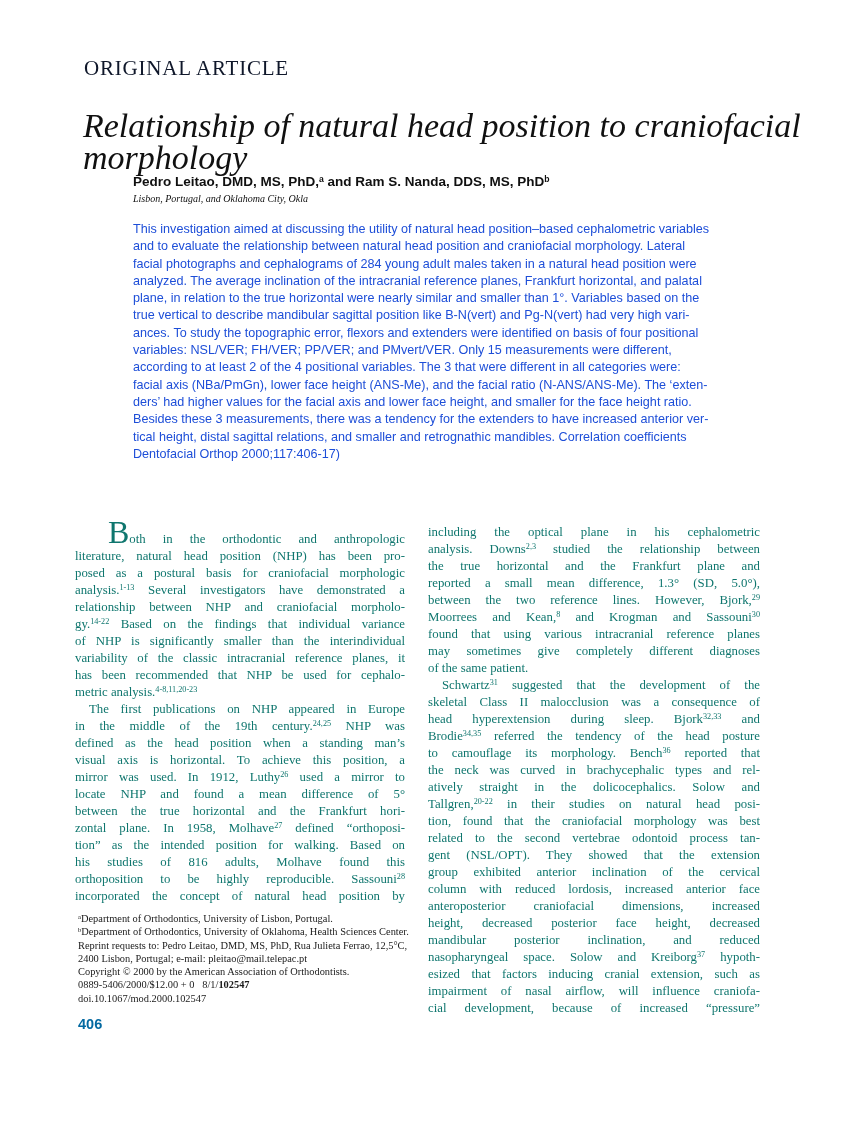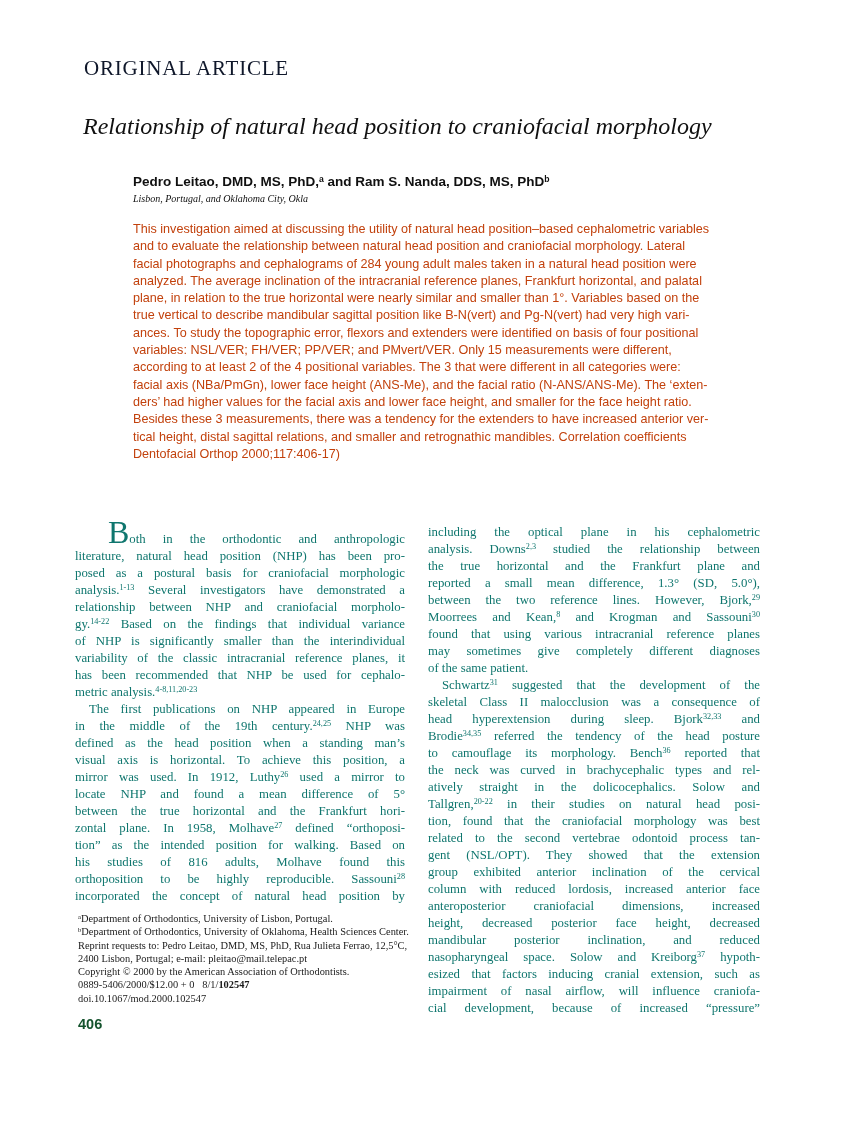--- a/index.html
+++ b/index.html
@@ -4,30 +4,30 @@
 <style>
   html,body{margin:0;padding:0;background:#e8e8e8;}
   #page{position:relative;width:866px;height:1122px;background:#ffffff;overflow:hidden;
         color:#161616;-webkit-font-smoothing:antialiased;}
   .abs{position:absolute;}
 
   
   #kicker{left:84px;top:56px;font-family:"Liberation Serif",serif;font-size:21px;
           letter-spacing:0.8px;color:#0f172a;}
   #title{left:83px;top:110px;width:720px;font-family:"Liberation Serif",serif;
-         font-style:italic;font-size:24px;line-height:32px;color:#101010;}
+         font-style:italic;font-size:34px;line-height:32px;color:#101010;}
   #authors{left:133px;top:174px;font-family:"Liberation Sans",sans-serif;
            font-weight:bold;font-size:13.5px;color:#101010;}
   #authors sup{font-weight:bold;}
   #affiliation{left:133px;top:193px;font-family:"Liberation Serif",serif;
                font-style:italic;font-size:10px;color:#101010;}
 
   
   #abstract{left:133px;top:221px;width:668px;font-family:"Liberation Sans",sans-serif;
-            font-size:12.6px;color:#c2410c;}
+            font-size:12.6px;color:#1d4ed8;}
   #abstract .tline{line-height:17.3px;white-space:nowrap;}
 
   
   .bodycol{top:524px;font-family:"Liberation Serif",serif;font-size:12.8px;color:#0f766e;}
   #col-left{left:75px;width:330px;}
   #col-right{left:428px;width:332px;}
   .para{margin:0;}
   .bline{line-height:17px;}
   .bline.just{text-align:justify;text-align-last:justify;}
   .bline.endline{text-align:left;}
@@ -36,21 +36,21 @@
   .bigcap{font-size:32px;line-height:17px;font-family:"Liberation Serif",serif;}
 
   sup{font-size:0.64em;line-height:0;position:relative;top:-0.45em;vertical-align:baseline;}
 
   
   #footnotes{left:78px;top:912px;width:345px;font-family:"Liberation Serif",serif;
              font-size:10.4px;color:#1a1a1a;}
   #footnotes .tline{line-height:13.3px;white-space:nowrap;}
 
   #pagenum{left:78px;top:1016px;font-family:"Liberation Sans",sans-serif;
-           font-weight:bold;font-size:14.5px;color:#14532d;}
+           font-weight:bold;font-size:14.5px;color:#0369a1;}
 </style>
 </head>
 <body>
 
 <div id="page">
   <div id="kicker" class="abs">ORIGINAL ARTICLE</div>
   <div id="title" class="abs">Relationship of natural head position to craniofacial morphology</div>
   <div id="authors" class="abs">Pedro Leitao, DMD, MS, PhD,<sup>a</sup> and Ram S. Nanda, DDS, MS, PhD<sup>b</sup></div>
   <div id="affiliation" class="abs">Lisbon, Portugal, and Oklahoma City, Okla</div>
 

